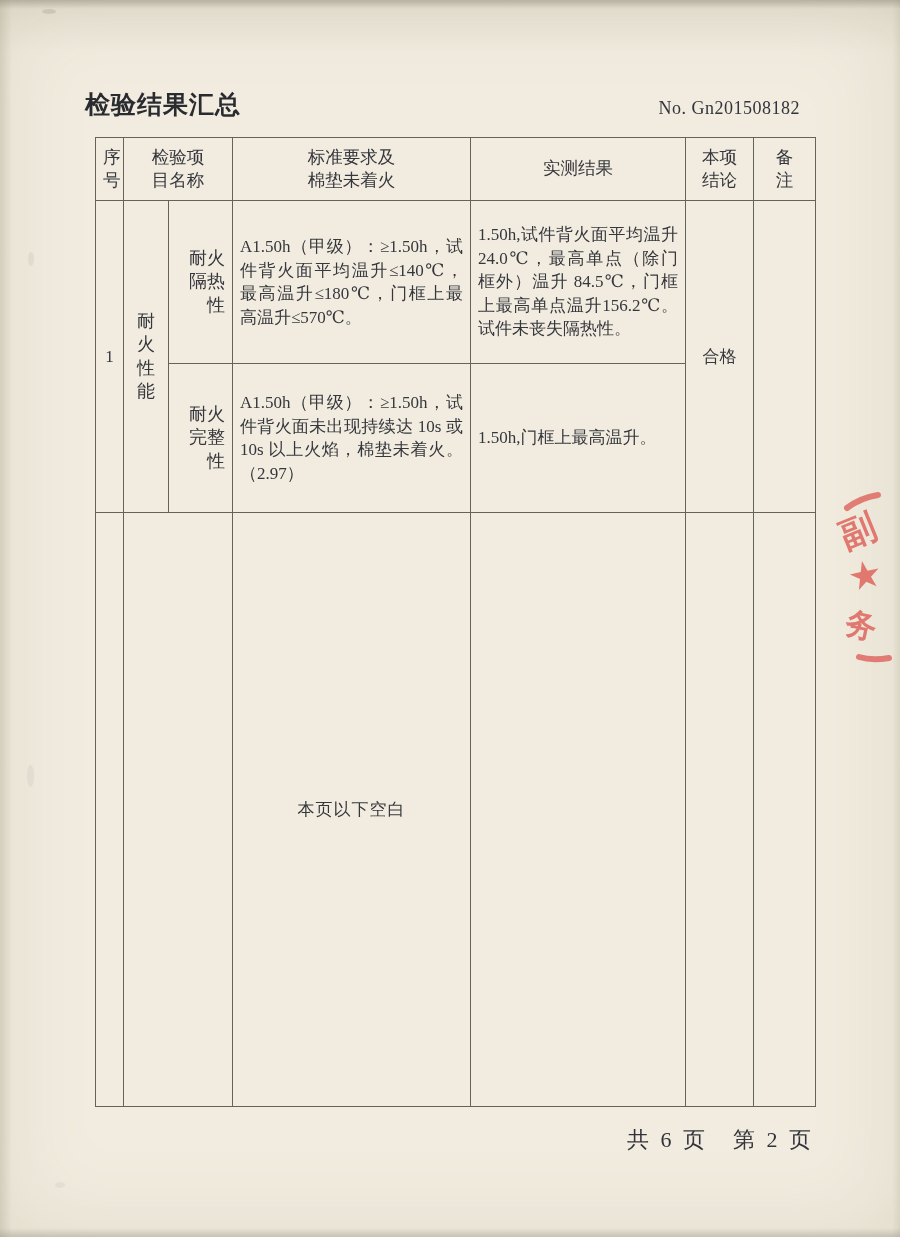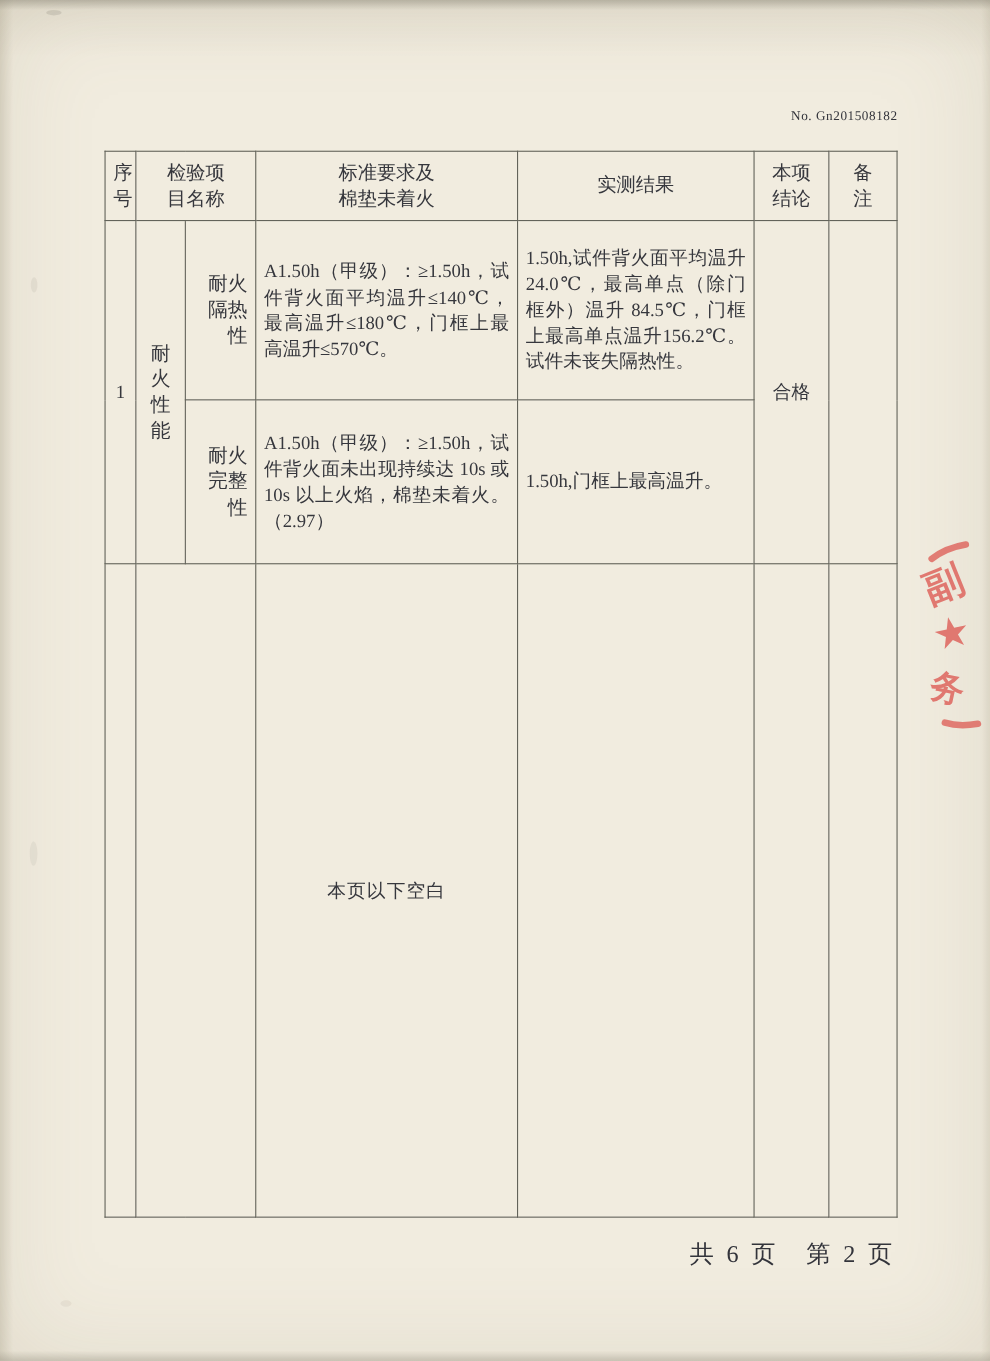--- a/index.html
+++ b/index.html
@@ -23,22 +23,22 @@
   }
   .speck{position:absolute;border-radius:50%;background:rgba(110,105,92,.18);}
 
   .title{
     position:absolute;left:85px;top:88px;
     font-family:"Liberation Sans","DejaVu Sans",sans-serif;
     font-size:25px;font-weight:700;letter-spacing:1px;color:#2a2b30;
     margin:0;
   }
   .report-no{
-    position:absolute;top:98px;right:84px;
-    font-size:12px;color:#33343b;letter-spacing:.5px;
+    position:absolute;top:98px;right:100px;
+    font-size:18px;color:#33343b;letter-spacing:.5px;
   }
 
   table.results{
     position:absolute;left:95px;top:137px;
     width:720px;border-collapse:collapse;table-layout:fixed;
     font-size:17px;color:#36373d;
   }
   table.results td, table.results th{
     border:1px solid #63635a;
     font-weight:normal;
@@ -69,20 +69,21 @@
 </head>
 <body>
 
 <div class="page">
 
   <div class="speck" style="left:42px;top:9px;width:14px;height:5px;"></div>
   <div class="speck" style="left:28px;top:252px;width:6px;height:14px;opacity:.5;"></div>
   <div class="speck" style="left:27px;top:765px;width:7px;height:22px;opacity:.45;"></div>
   <div class="speck" style="left:55px;top:1182px;width:10px;height:6px;opacity:.4;"></div>
 
+  <h1 class="title">检验结果汇总</h1>
   <div class="report-no">No. Gn201508182</div>
 
   <table class="results">
     <colgroup>
       <col style="width:28px">
         <col style="width:45px">
         <col style="width:64px">
       <col style="width:238px">
         <col style="width:215px">
         <col style="width:68px">

